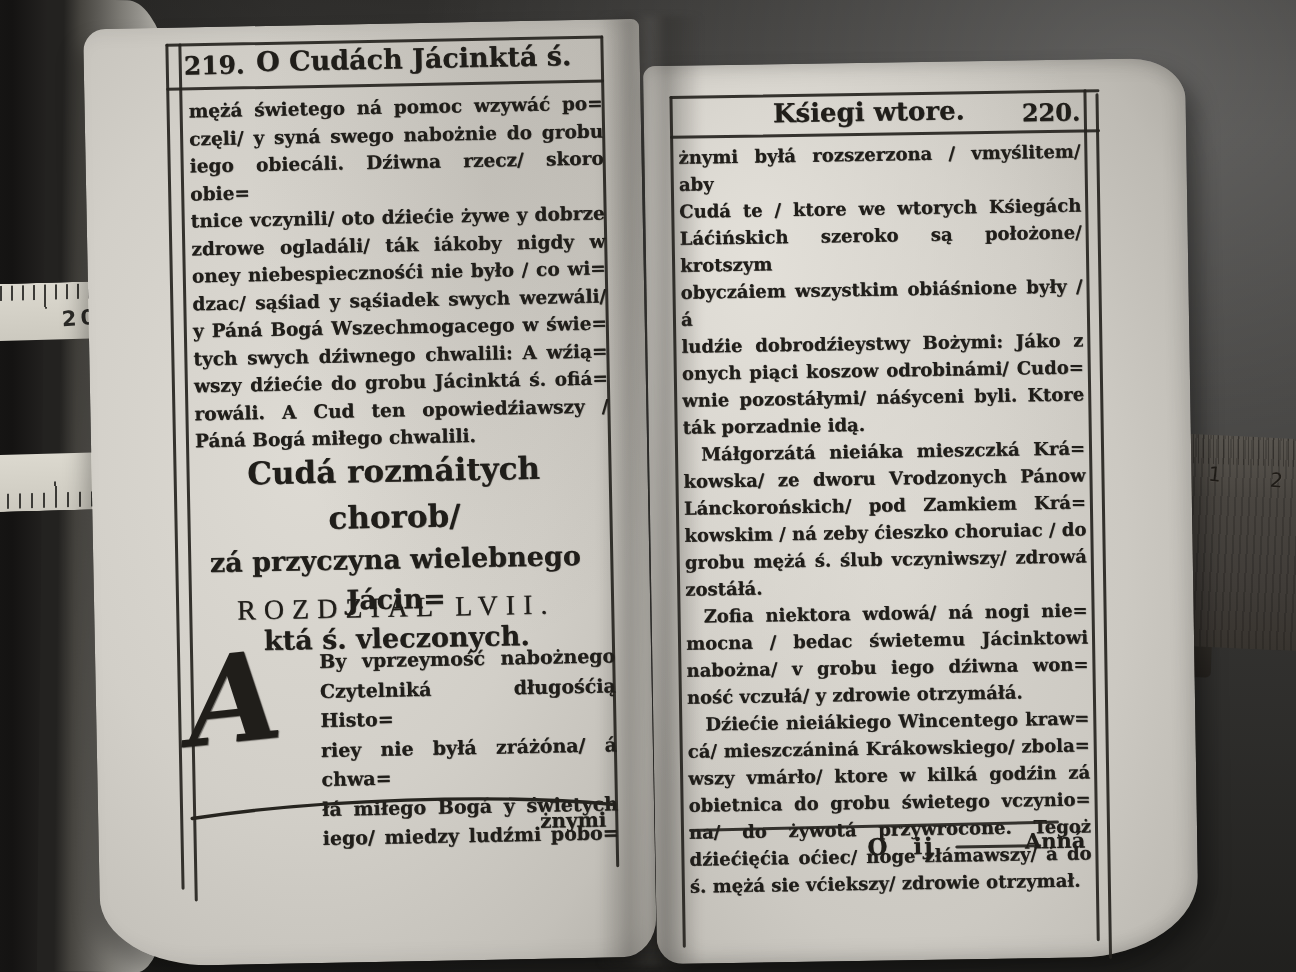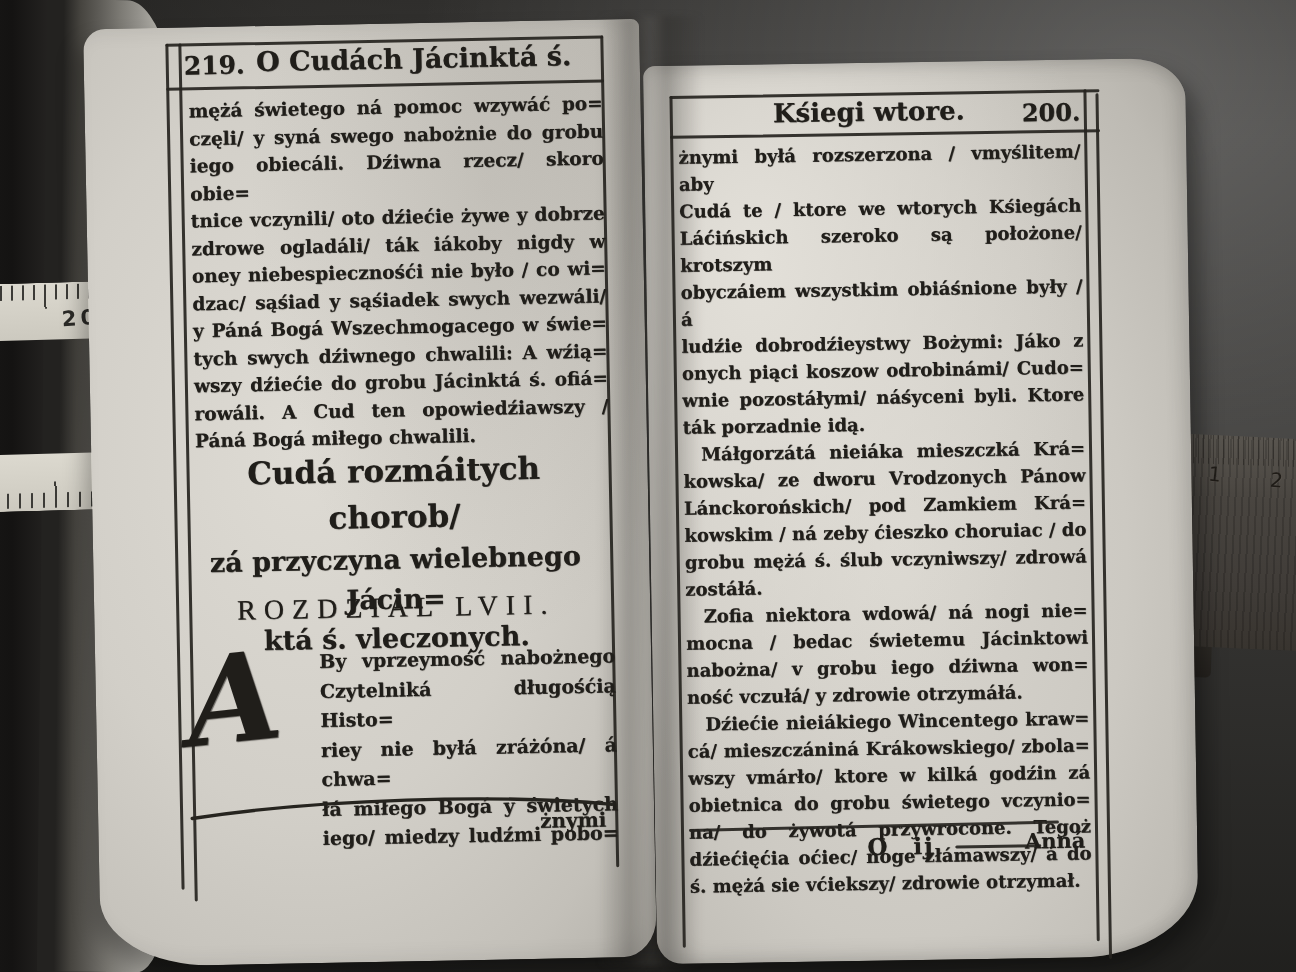--- a/index.html
+++ b/index.html
@@ -189,21 +189,21 @@
     <div class="catchword blackline" style="left:378px;top:788px;width:130px;font-size:20px;">żnymi</div>
   </div>
 
   <div class="page page-right ink">
     <div class="rule" style="left:26px;top:30px;width:430px;"></div>
     <div class="vrule" style="left:26px;top:30px;height:852px;"></div>
     <div class="vrule" style="left:440px;top:30px;height:852px;"></div>
     <div class="vrule" style="left:452px;top:34px;height:866px;"></div>
 
     <div class="runtitle blackline" style="left:60px;top:34px;width:330px;font-size:26px;">Kśiegi wtore.</div>
-    <div class="pagenum blackline" style="left:378px;top:38px;font-size:24px;">200.</div>
+    <div class="pagenum blackline" style="left:378px;top:38px;font-size:24px;">220.</div>
     <div class="rule" style="left:26px;top:70px;width:430px;"></div>
 
     <div class="bodyblock blackline" style="left:34px;top:78px;width:402px;font-size:18px;line-height:27px;">
       <p class="tl">żnymi byłá rozszerzona / vmyślitem/ aby</p>
       <p class="tl">Cudá te / ktore we wtorych Kśiegách</p>
       <p class="tl">Láćińskich szeroko są położone/ krotszym</p>
       <p class="tl">obyczáiem wszystkim obiáśnione były / á</p>
       <p class="tl">ludźie dobrodźieystwy Bożymi: Jáko z</p>
       <p class="tl">onych piąci koszow odrobinámi/ Cudo=</p>
       <p class="tl">wnie pozostáłymi/ náśyceni byli. Ktore</p>

